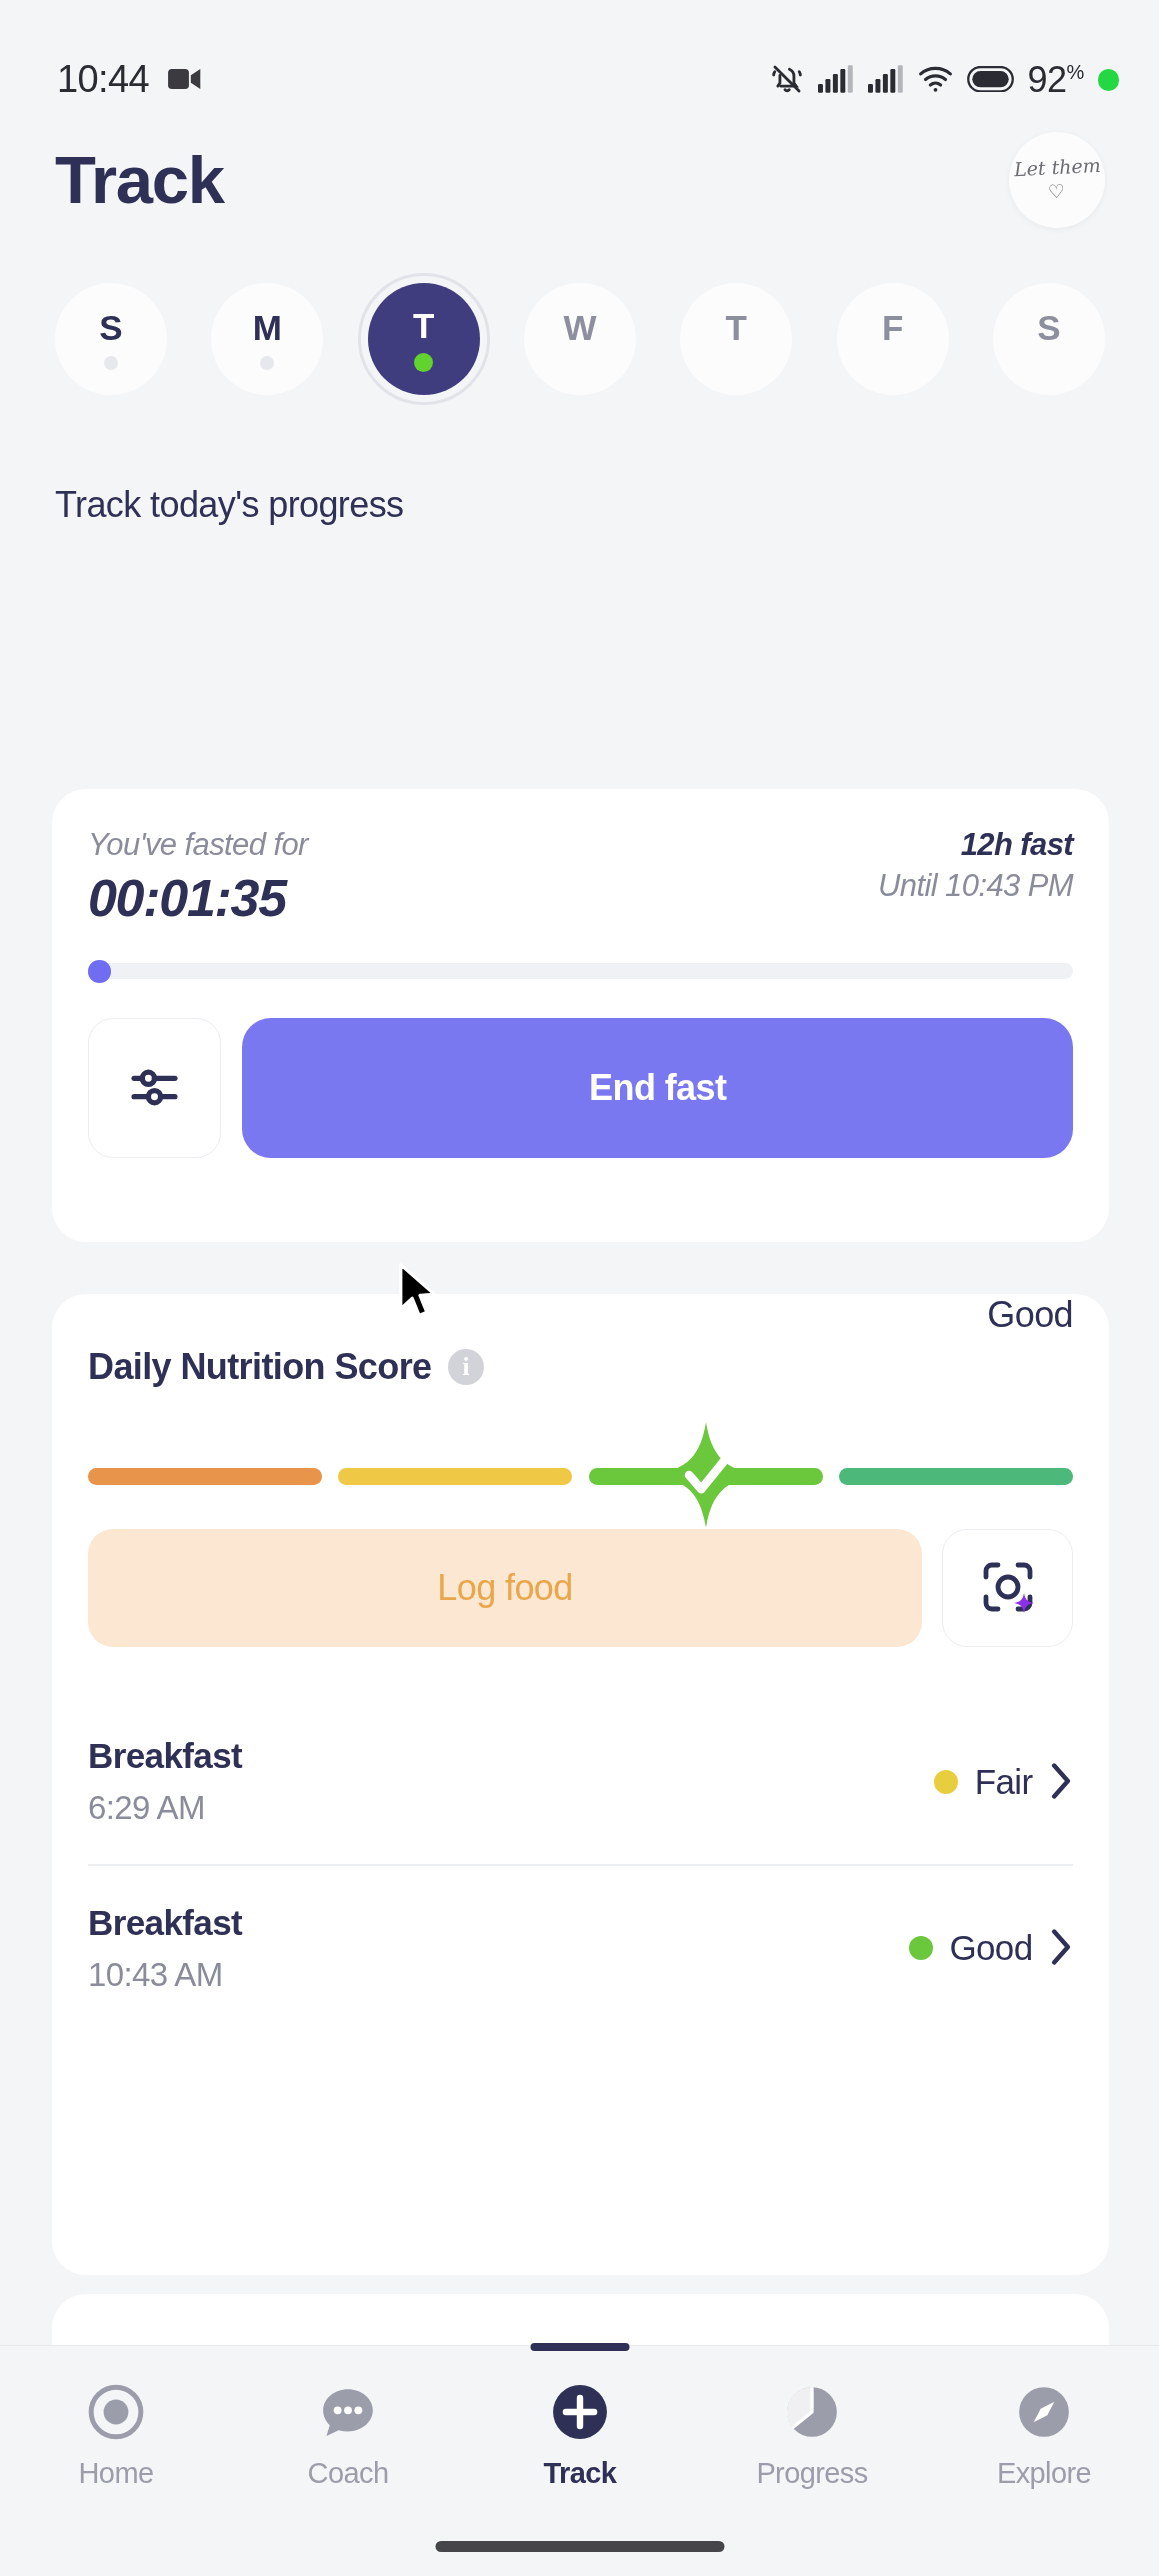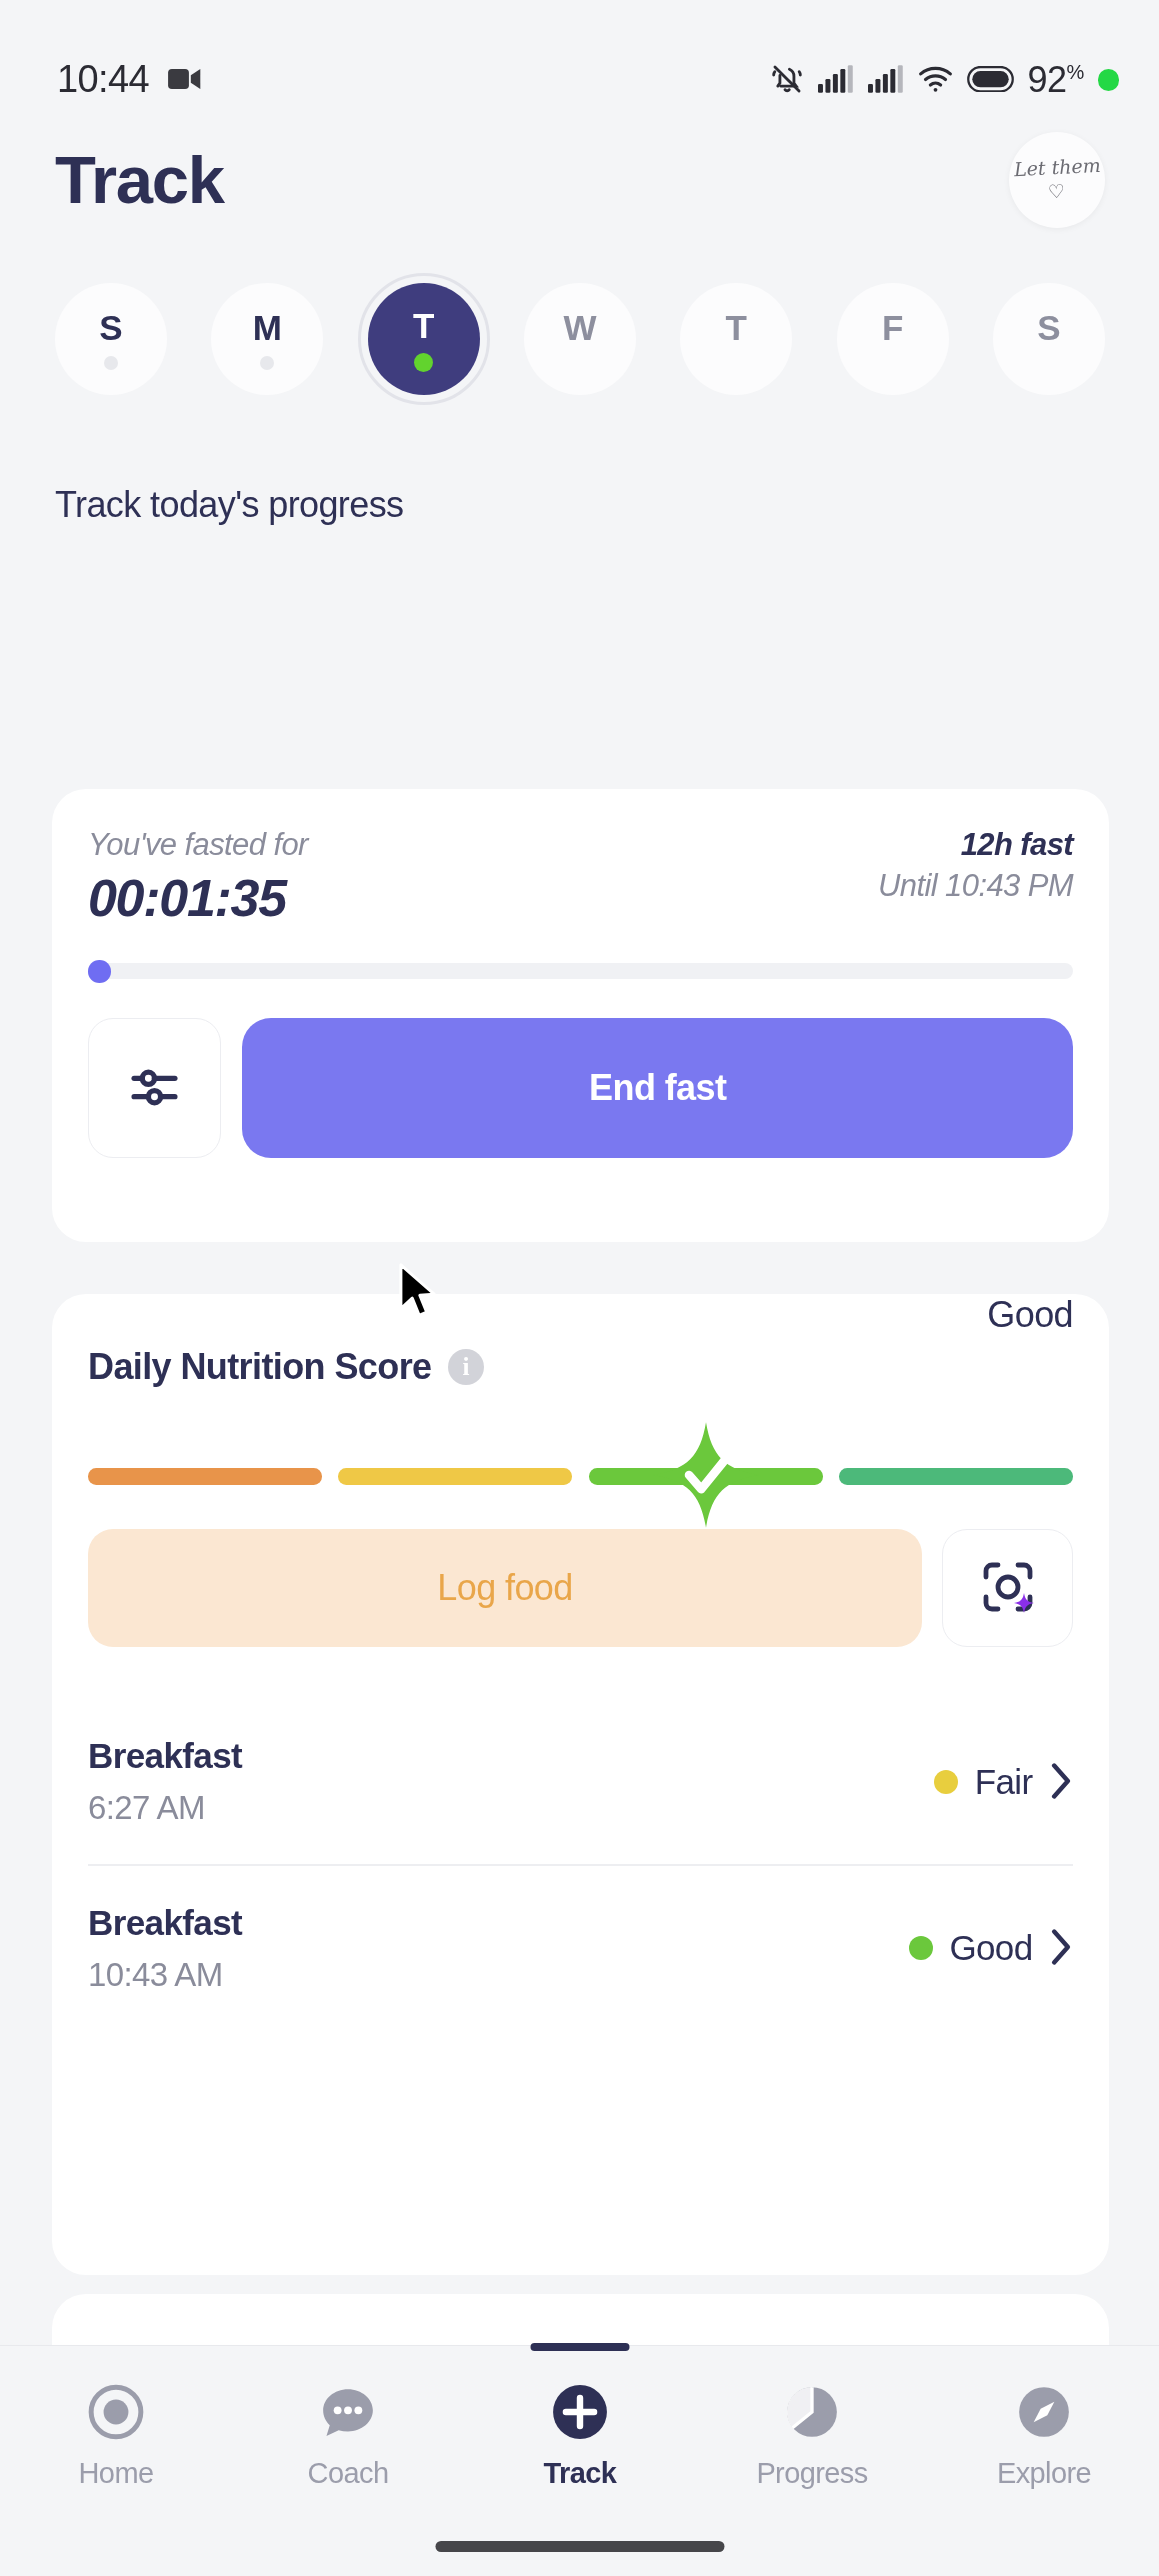--- a/index.html
+++ b/index.html
@@ -353,21 +353,21 @@
             </g>
             <path d="M23 18 C23.6 21.4 24.6 22.4 28 23 C24.6 23.6 23.6 24.6 23 28 C22.4 24.6 21.4 23.6 18 23 C21.4 22.4 22.4 21.4 23 18 Z" fill="#8B2FE8"></path>
           </svg>
         </span>
       </div>
     </div>
 
     <div class="meal meal-sp">
       <div>
         <div class="meal-name">Breakfast</div>
-        <div class="meal-time">6:27 AM</div>
+        <div class="meal-time">6:29 AM</div>
       </div>
       <div class="meal-right">
         <span class="meal-dot" style="background:#E8CE3E"></span>
         <span class="meal-verdict">Fair</span>
         <span>
           <svg width="24" height="38" viewBox="0 0 14 22" fill="none" stroke="#2E3055" stroke-width="2.6" stroke-linecap="round" stroke-linejoin="round">
               <path d="M3 2 L11 11 L3 20"></path>
             </svg>
         </span>
       </div>

